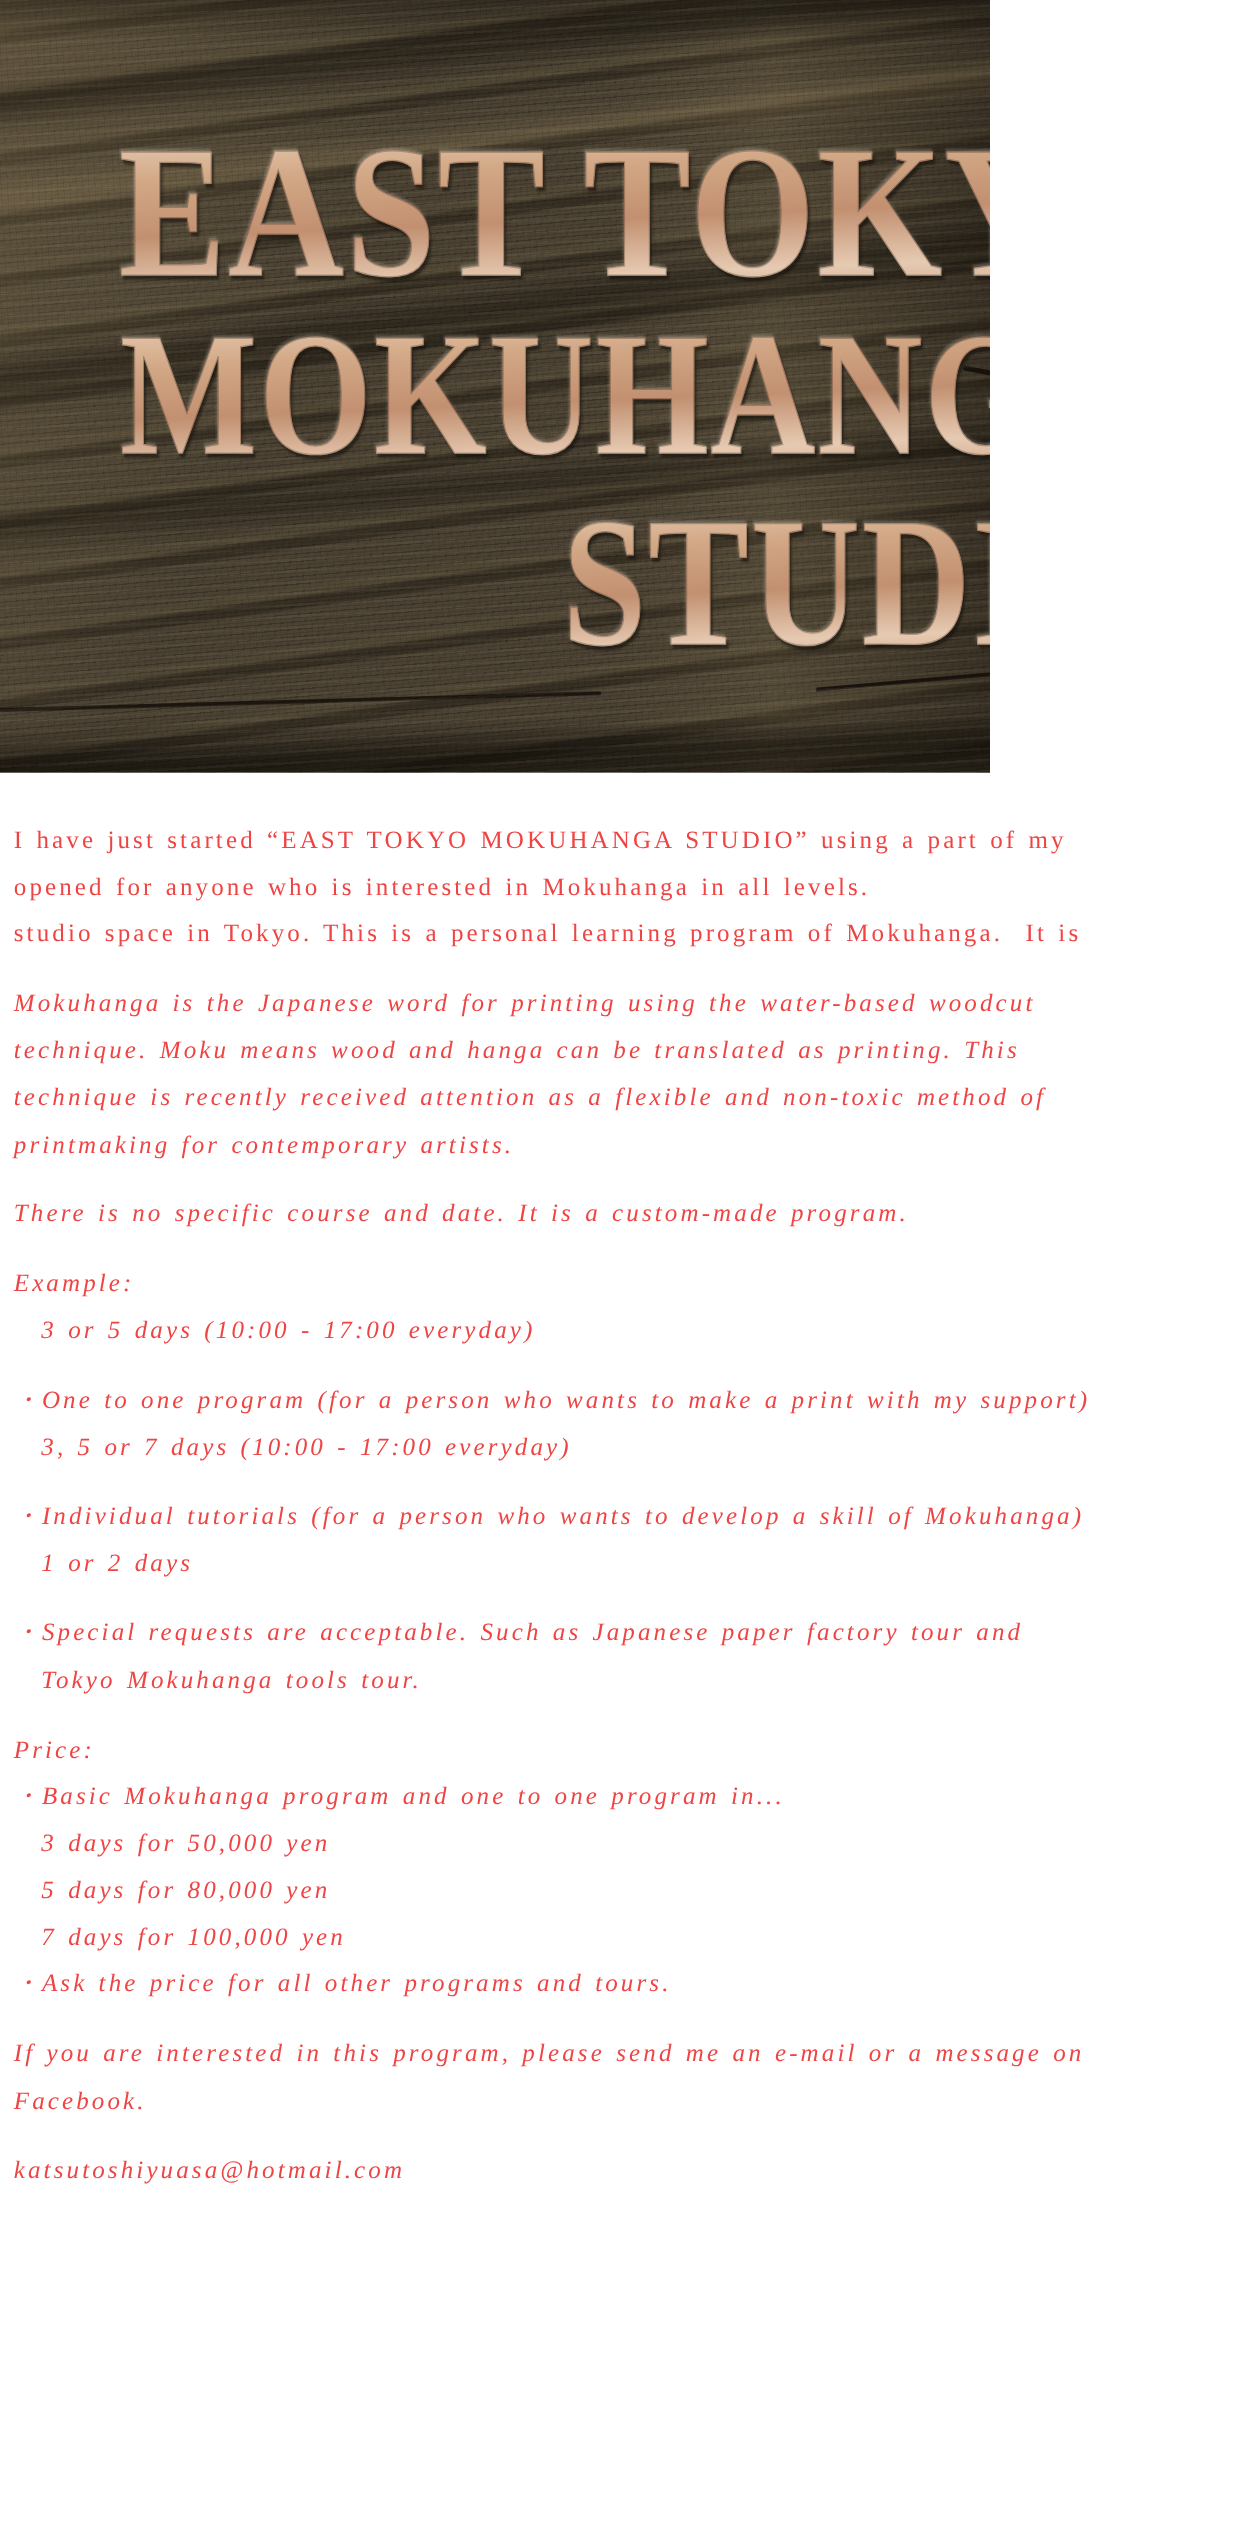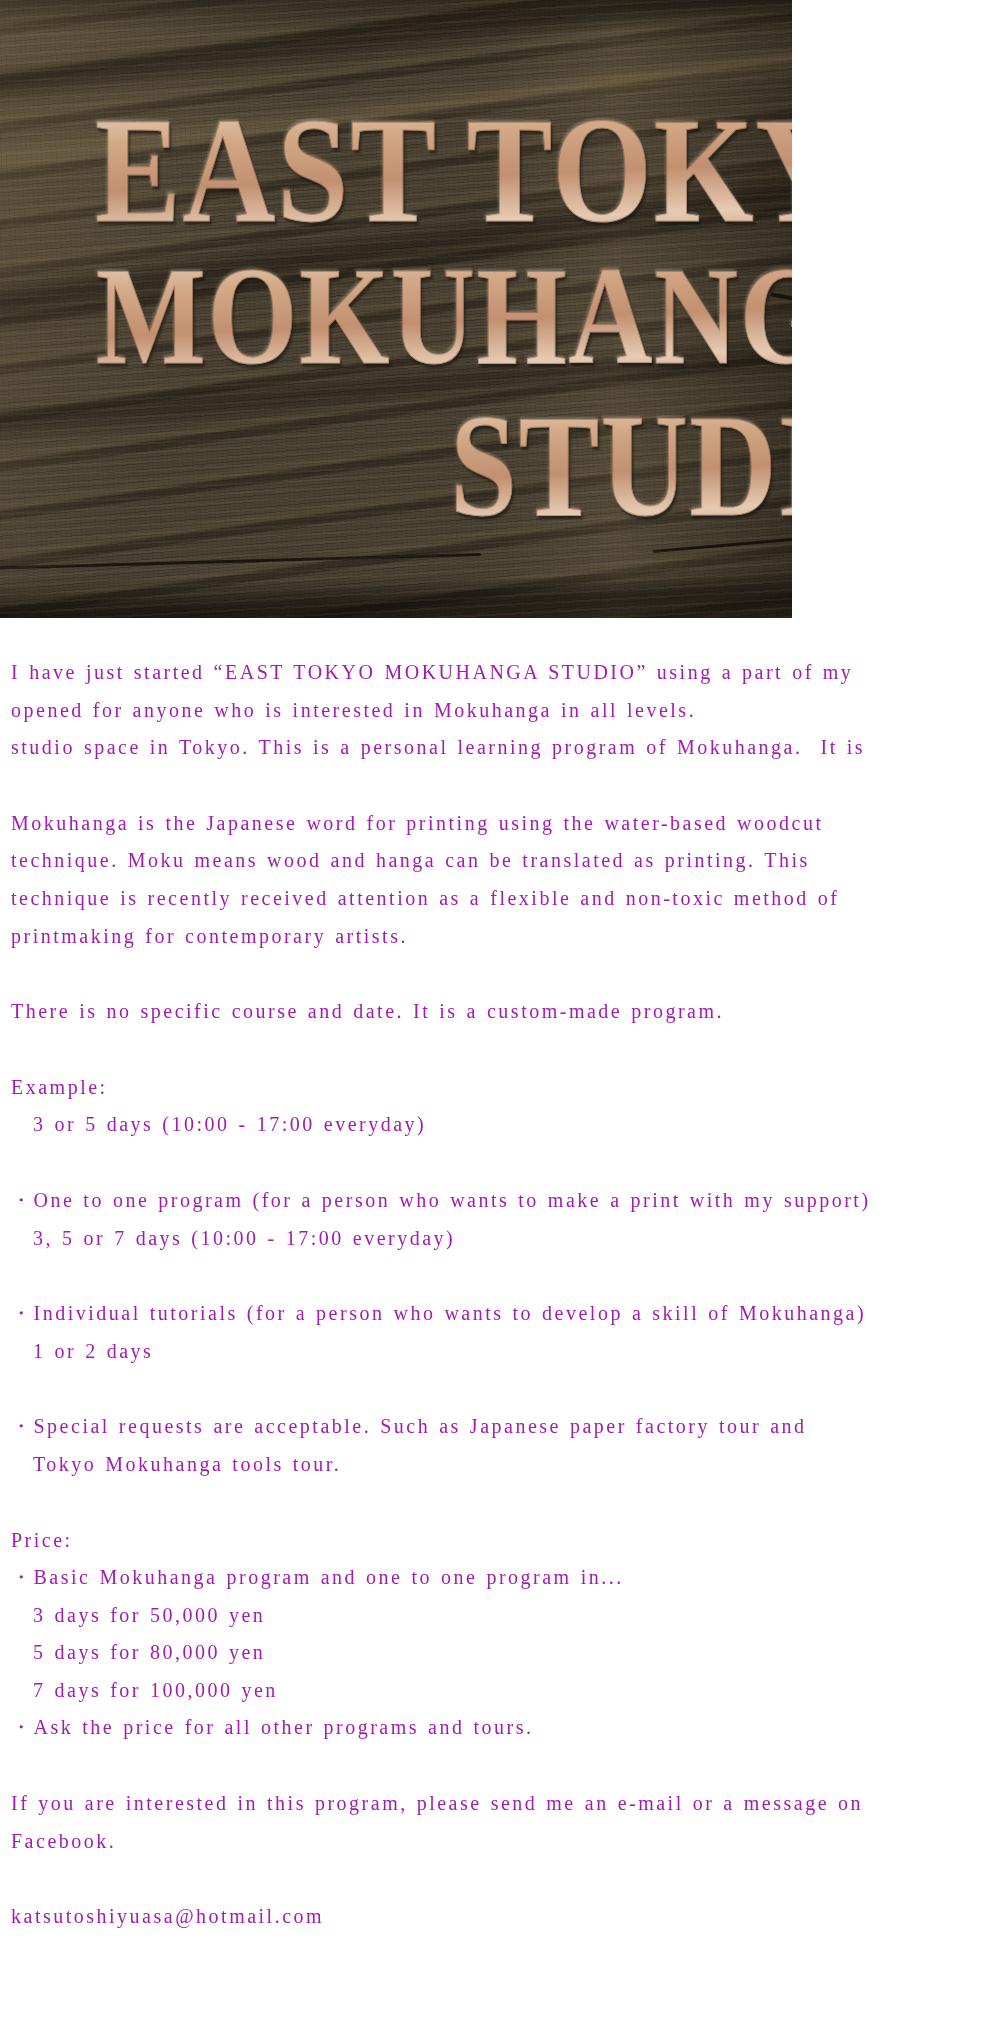--- a/index.html
+++ b/index.html
@@ -89,23 +89,23 @@
   .sign-line.l2 { top: 246px; left: 96px;  font-size: 140px; transform: scale(0.829, 1); }
   .sign-line.l3 { top: 392px; left: 450px; font-size: 147px; transform: scale(0.820, 1); }
 
   
   .main {
     padding: 36px 11px 47px 11px;
     font-size: 20px;
     line-height: 37.6px;
     letter-spacing: 2.5px;
     word-spacing: 1.5px;
-    color: #a21caf;
+    color: #ef4444;
   }
-  .para + .para, .para.email-para { margin-top: 38px; }
+  .para + .para, .para.email-para { margin-top: 18px; font-style: italic; }
   .line { white-space: pre; }
   .line.indent { padding-left: 22px; }
 </style>
 </head>
 <body>
 
 <div class="header">
   <div class="band b1"></div>
   <div class="band light"></div>
   <div class="band b2"></div>

